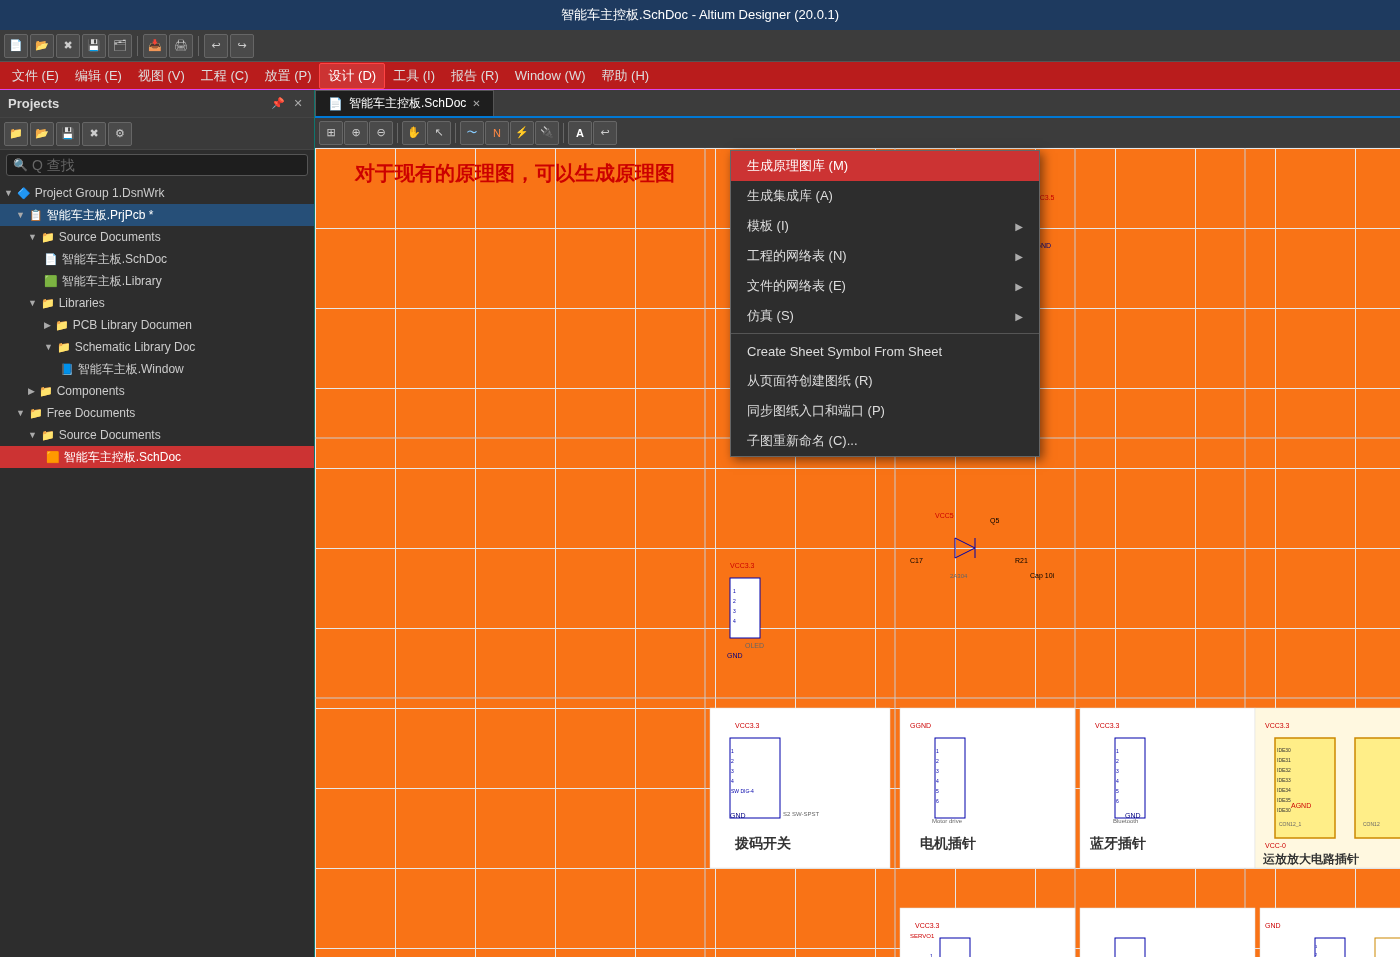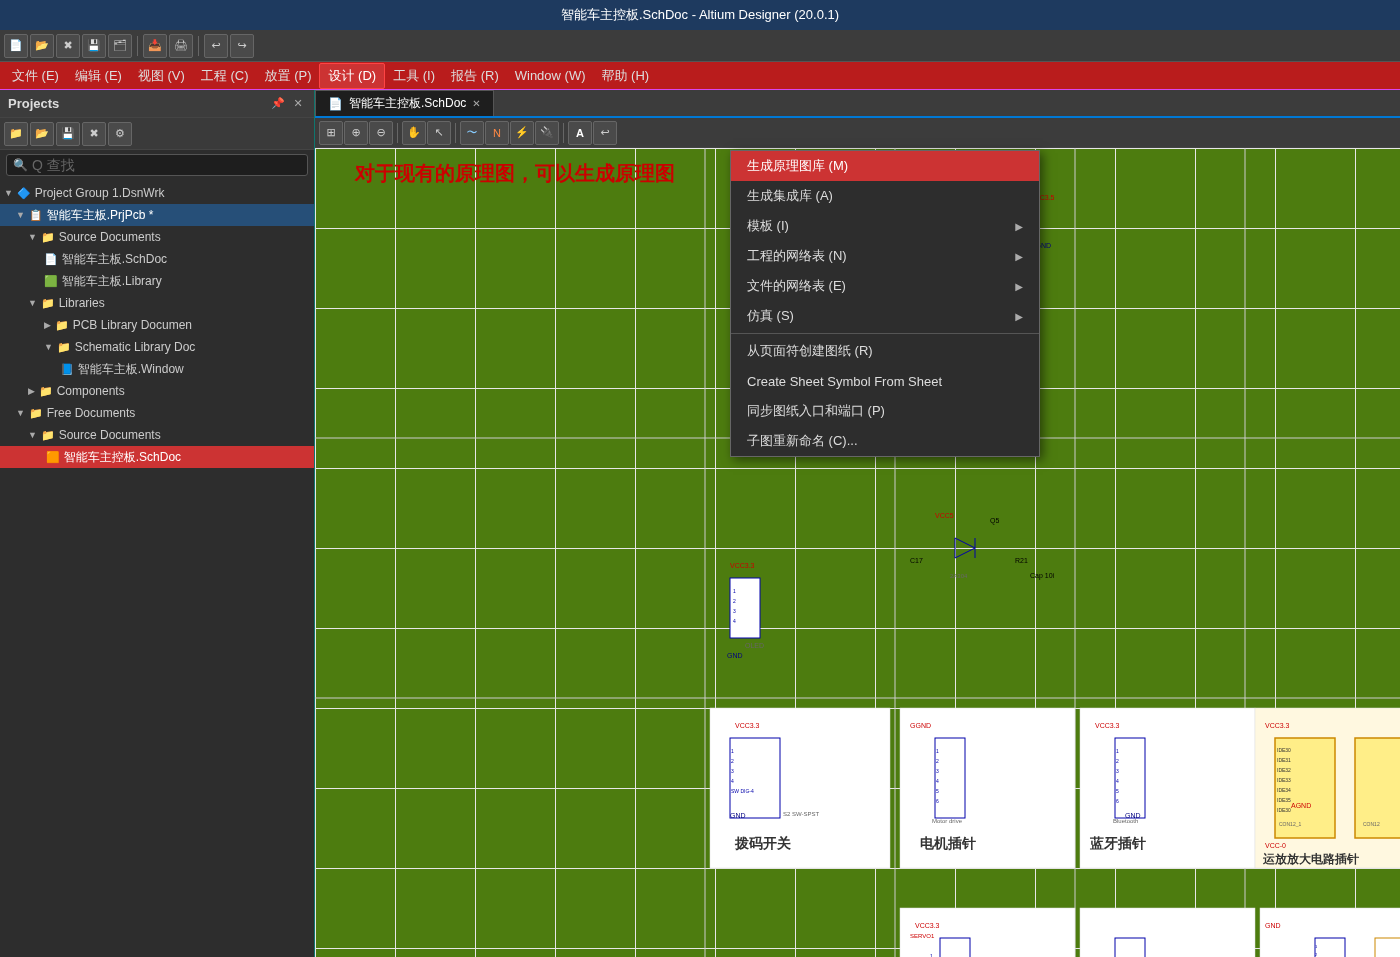--- a/index.html
+++ b/index.html
@@ -258,21 +258,21 @@
       align-items: center;
       padding: 0 4px;
       gap: 1px;
       border-bottom: 1px solid #444;
     }
 
     
     .schematic-canvas {
       width: 100%;
       height: calc(100% - 58px);
-      background: #4d7c0f;
+      background: #f97316;
       position: relative;
       overflow: hidden;
     }
 
     .schematic-grid {
       width: 100%;
       height: 100%;
       background-image:
         linear-gradient(to right, #e8e8e8 1px, transparent 1px),
         linear-gradient(to bottom, #e8e8e8 1px, transparent 1px);
@@ -667,27 +667,27 @@
         </div>
 
         <div class="dropdown-item">
           <span>仿真 (S)</span>
           <span class="dropdown-arrow">▶</span>
         </div>
 
         <div class="dropdown-sep"></div>
 
         <div class="dropdown-item">
+          <span>Create Sheet Symbol From Sheet</span>
+        </div>
+
+        <div class="dropdown-item">
           <span>从页面符创建图纸 (R)</span>
         </div>
 
-        <div class="dropdown-item">
-          <span>Create Sheet Symbol From Sheet</span>
-        </div>
-
 
         <div class="dropdown-item">
           <span>同步图纸入口和端口 (P)</span>
         </div>
 
         <div class="dropdown-item">
           <span>子图重新命名 (C)...</span>
         </div>
 
       </div>

